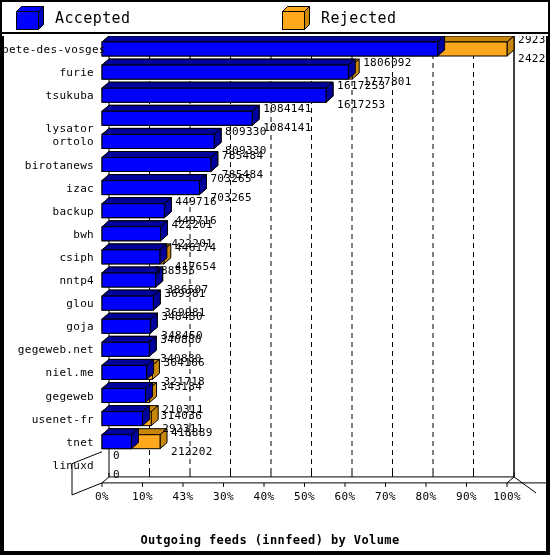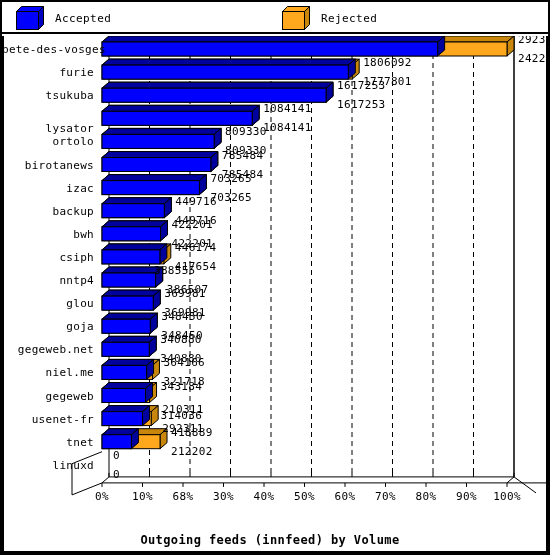--- a/index.html
+++ b/index.html
@@ -51,21 +51,21 @@
 
   .cube {
     position: relative;
     width: 28px;
     height: 24px;
     margin-right: 11px;
   }
   .cube svg { position: absolute; left: 0; top: 0; }
 
   .legend-label {
-    font-size: 11px;
+    font-size: 15px;
     color: #000;
     letter-spacing: 0.4px;
     white-space: nowrap;
   }
 
   
   .plot-frame {
     position: absolute;
     left: 2px; top: 36px;
     width: 546px; height: 517px;
@@ -431,21 +431,21 @@
         <div class="value-label" style="left: 158.174px; top: 366.6px;">210311</div>
         <div class="value-label" style="left: 158.174px; top: 385.6px;">292311</div>
         <div class="value-label" style="left: 167.028px; top: 389.7px;">418889</div>
         <div class="value-label" style="left: 167.028px; top: 408.7px;">212202</div>
         <div class="value-label" style="left: 109px; top: 412.8px;">0</div>
         <div class="value-label" style="left: 109px; top: 431.8px;">0</div>
       </div>
     <div id="tick-labels">
         <div class="tick-label" style="left: 74px; top: 453.9px; width: 48px;">0%</div>
         <div class="tick-label" style="left: 114.5px; top: 453.9px; width: 48px;">10%</div>
-        <div class="tick-label" style="left: 155px; top: 453.9px; width: 48px;">68%</div>
+        <div class="tick-label" style="left: 155px; top: 453.9px; width: 48px;">43%</div>
         <div class="tick-label" style="left: 195.5px; top: 453.9px; width: 48px;">30%</div>
         <div class="tick-label" style="left: 236px; top: 453.9px; width: 48px;">40%</div>
         <div class="tick-label" style="left: 276.5px; top: 453.9px; width: 48px;">50%</div>
         <div class="tick-label" style="left: 317px; top: 453.9px; width: 48px;">60%</div>
         <div class="tick-label" style="left: 357.5px; top: 453.9px; width: 48px;">70%</div>
         <div class="tick-label" style="left: 398px; top: 453.9px; width: 48px;">80%</div>
         <div class="tick-label" style="left: 438.5px; top: 453.9px; width: 48px;">90%</div>
         <div class="tick-label" style="left: 479px; top: 453.9px; width: 48px;">100%</div>
       </div>
   </div>

